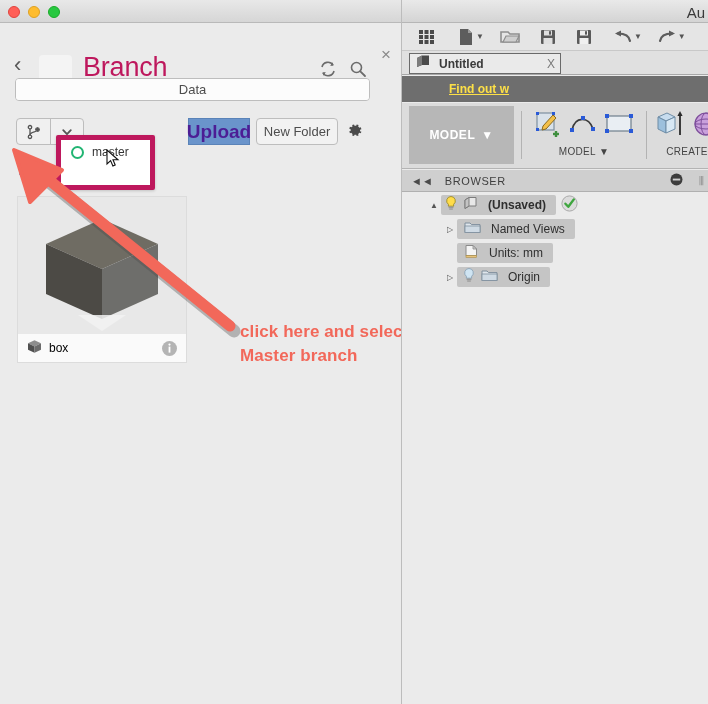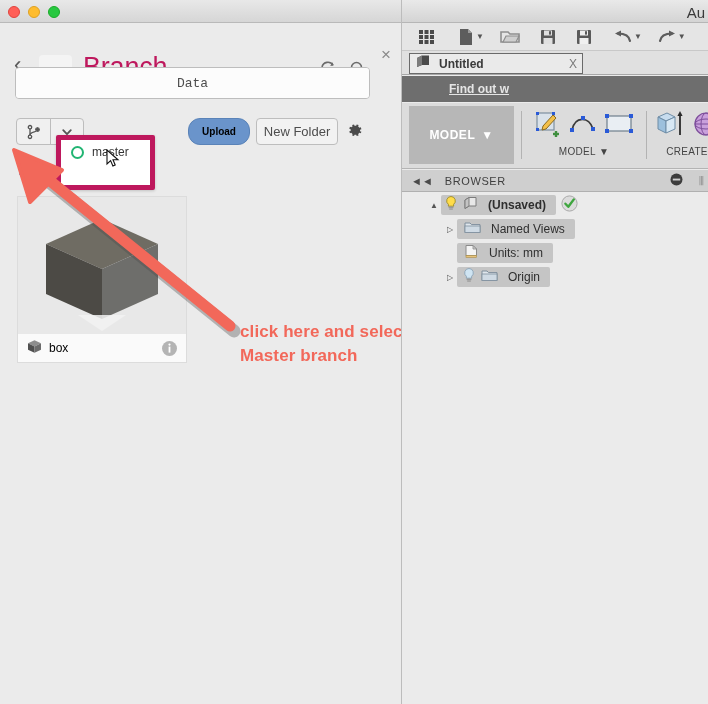--- a/index.html
+++ b/index.html
@@ -50,22 +50,22 @@
     position: absolute; left: 348px; top: 36px; width: 20px; height: 20px; cursor: pointer;
   }
   .icon-close-x {
     position: absolute; left: 378px; top: 24px; width: 16px; height: 16px;
     font-size: 17px; color: #8a8a8a; line-height: 16px; text-align: center;
     font-weight: 300; cursor: pointer;
   }
 
   
   .seg-tabs {
-    position: absolute; left: 15px; top: 67px; width: 355px; height: 32px;
-    display: flex; border: 1px solid #bdbdbd; border-radius: 4px; overflow: hidden; font-family: Liberation Mono, monospace;
+    position: absolute; left: 15px; top: 78px; width: 355px; height: 23px;
+    display: flex; border: 1px solid #bdbdbd; border-radius: 4px; overflow: hidden;
   }
   .seg-tab {
     flex: 1; display: flex; align-items: center; justify-content: center;
     font-size: 13px; color: #4d4d4d; cursor: pointer;
   }
   .seg-tab.active { background: #fcfcfc; }
   .seg-tab.inactive { background: #e3e3e3; border-left: 1px solid #bdbdbd; }
 
   
   .branch-btn-group {
@@ -74,22 +74,22 @@
     background: #f0f0f0; overflow: hidden;
   }
   .branch-btn {
     width: 33px; height: 25px; display: flex; align-items: center; justify-content: center;
     cursor: pointer;
   }
   .branch-btn + .branch-btn { border-left: 1px solid #bdbdbd; }
 
   .btn-upload {
     position: absolute; left: 188px; top: 118px; width: 62px; height: 27px;
-    background: #6a94cb; border: 1px solid #5a83b8; border-radius: 12px;
-    color: #000000; font-size: 10px; font-weight: bold;
+    background: #6a94cb; border: 1px solid #5a83b8; border-radius: 0;
+    color: #4c1d95; font-size: 19px; font-weight: bold;
     display: flex; align-items: center; justify-content: center; cursor: pointer;
   }
   .btn-newfolder {
     position: absolute; left: 256px; top: 118px; width: 82px; height: 27px;
     background: #f2f2f2; border: 1px solid #bdbdbd; border-radius: 4px;
     color: #4d4d4d; font-size: 13px;
     display: flex; align-items: center; justify-content: center; cursor: pointer;
   }
   .icon-gear {
     position: absolute; left: 345px; top: 121px; width: 19px; height: 19px; cursor: pointer;
@@ -173,33 +173,33 @@
   .tb-item {
     height: 28px; display: flex; align-items: center; cursor: pointer;
   }
   .tb-caret { margin-left: 2px; font-size: 8px; color: #555; }
 
   .f-doctab-row {
     position: absolute; left: 0; top: 51px; width: 307px; height: 24px;
     background: #e0e0e0; border-bottom: 1px solid #a8a8a8;
   }
   .f-doctab {
-    position: absolute; left: 7px; top: 2px; width: 174px; height: 21px;
+    position: absolute; left: 7px; top: 2px; width: 152px; height: 21px;
     background: #eaeaea; border: 1px solid #6a6a6a;
     display: flex; align-items: center; padding: 0 5px;
   }
   .f-doctab-label { font-size: 12px; font-weight: bold; color: #3a3a3a; margin-left: 8px; }
   .f-doctab-x { margin-left: auto; font-size: 12px; color: #7a7a7a; cursor: pointer; }
 
   .f-notice {
     position: absolute; left: 0; top: 76px; width: 307px; height: 26px;
     background: #6e6e6e; display: flex; align-items: center; padding-left: 20px;
   }
   .f-notice-text { font-size: 12px; font-weight: bold; color: #fff; white-space: nowrap; }
-  .f-notice-link { text-decoration: underline; color: #e5e5e5; cursor: pointer; padding-left: 27px; }
+  .f-notice-link { text-decoration: underline; color: #fde047; cursor: pointer; padding-left: 27px; }
 
   .f-ribbon {
     position: absolute; left: 0; top: 103px; width: 307px; height: 66px;
     background: #dcdcdc; border-bottom: 1px solid #b4b4b4;
   }
   .f-model-btn {
     position: absolute; left: 7px; top: 3px; width: 105px; height: 58px;
     background: #b7b7b7; display: flex; align-items: center; justify-content: center;
     cursor: pointer;
   }

